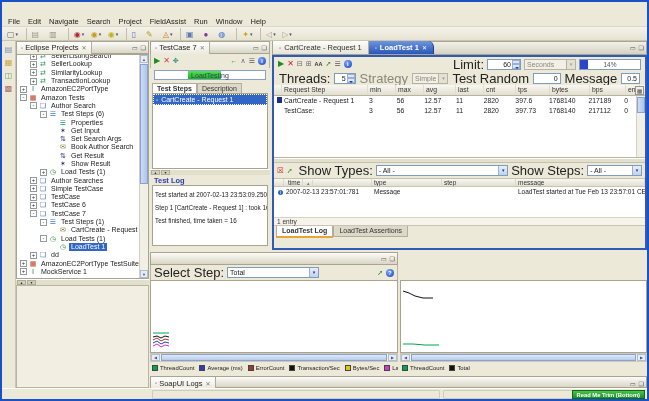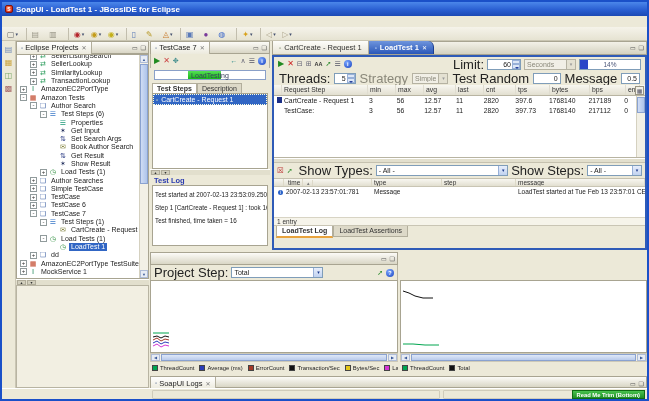--- a/index.html
+++ b/index.html
@@ -137,25 +137,33 @@
   .logsbar { left:148px; top:374px; width:497px; height:12px; background:linear-gradient(180deg,#fcfbf7,#d9d6c5); border:1px solid #a8a491; display:flex; align-items:flex-start; }
   .statusbar { position:absolute; left:0; top:386px; width:645px; height:11px; background:#ece9d8; border-top:1px solid #fff; }
   .statusseg { position:absolute; top:1px; height:9px; border:1px solid #d0ccba; border-radius:1px; }
   .badge { position:absolute; right:2px; top:1px; height:9px; padding:0 4px; background:linear-gradient(180deg,#49c24f,#1d8f24); border:1px solid #0d6b12; color:#fff; font-size:5.8px; line-height:8px; font-weight:bold; }
 </style>
 </head>
 <body>
 
 <div class="window">
 
-  <div class="titlebar">
-    <span class="appicon">S</span>
-    <span>SoapUI - LoadTest 1 - JBossIDE for Eclipse</span>
-  </div>
-
+
+  <div class="menubar">
+
+  <span class="menu-item">File</span>
+      <span class="menu-item">Edit</span>
+      <span class="menu-item">Navigate</span>
+      <span class="menu-item">Search</span>
+      <span class="menu-item">Project</span>
+      <span class="menu-item">FieldAssist</span>
+      <span class="menu-item">Run</span>
+      <span class="menu-item">Window</span>
+      <span class="menu-item">Help</span>
+    </div>
 
   <div class="toolbar">
 
       <span class="tbtn">
         <span class="g" style="color: rgb(106, 106, 106);">▢</span>
         <span class="dd has-dd"></span>
       </span>
 
       <span class="tbtn grp">
         <span class="g" style="color: rgb(154, 151, 136);">▤</span>
@@ -634,21 +642,21 @@
   </div>
 
   <div class="panel stats">
     <div class="viewtabbar">
       <span class="winbtns">
         <span class="mini">▭</span>
         <span class="mini">❏</span>
       </span>
     </div>
     <div class="sel-row">
-      <span class="lbl">Project Step:</span>
+      <span class="lbl">Select Step:</span>
       <span class="combo" style="width:92px">
         <span class="val">Total</span>
         <span class="cbtn">▾</span>
       </span>
       <span class="sp"></span>
       <span class="icn" style="color:#2a8a2a;font-size:7px">➚</span>
       <span class="infodot">?</span>
     </div>
     <div class="chart" style="width:248px">
       <svg width="246" height="71">

